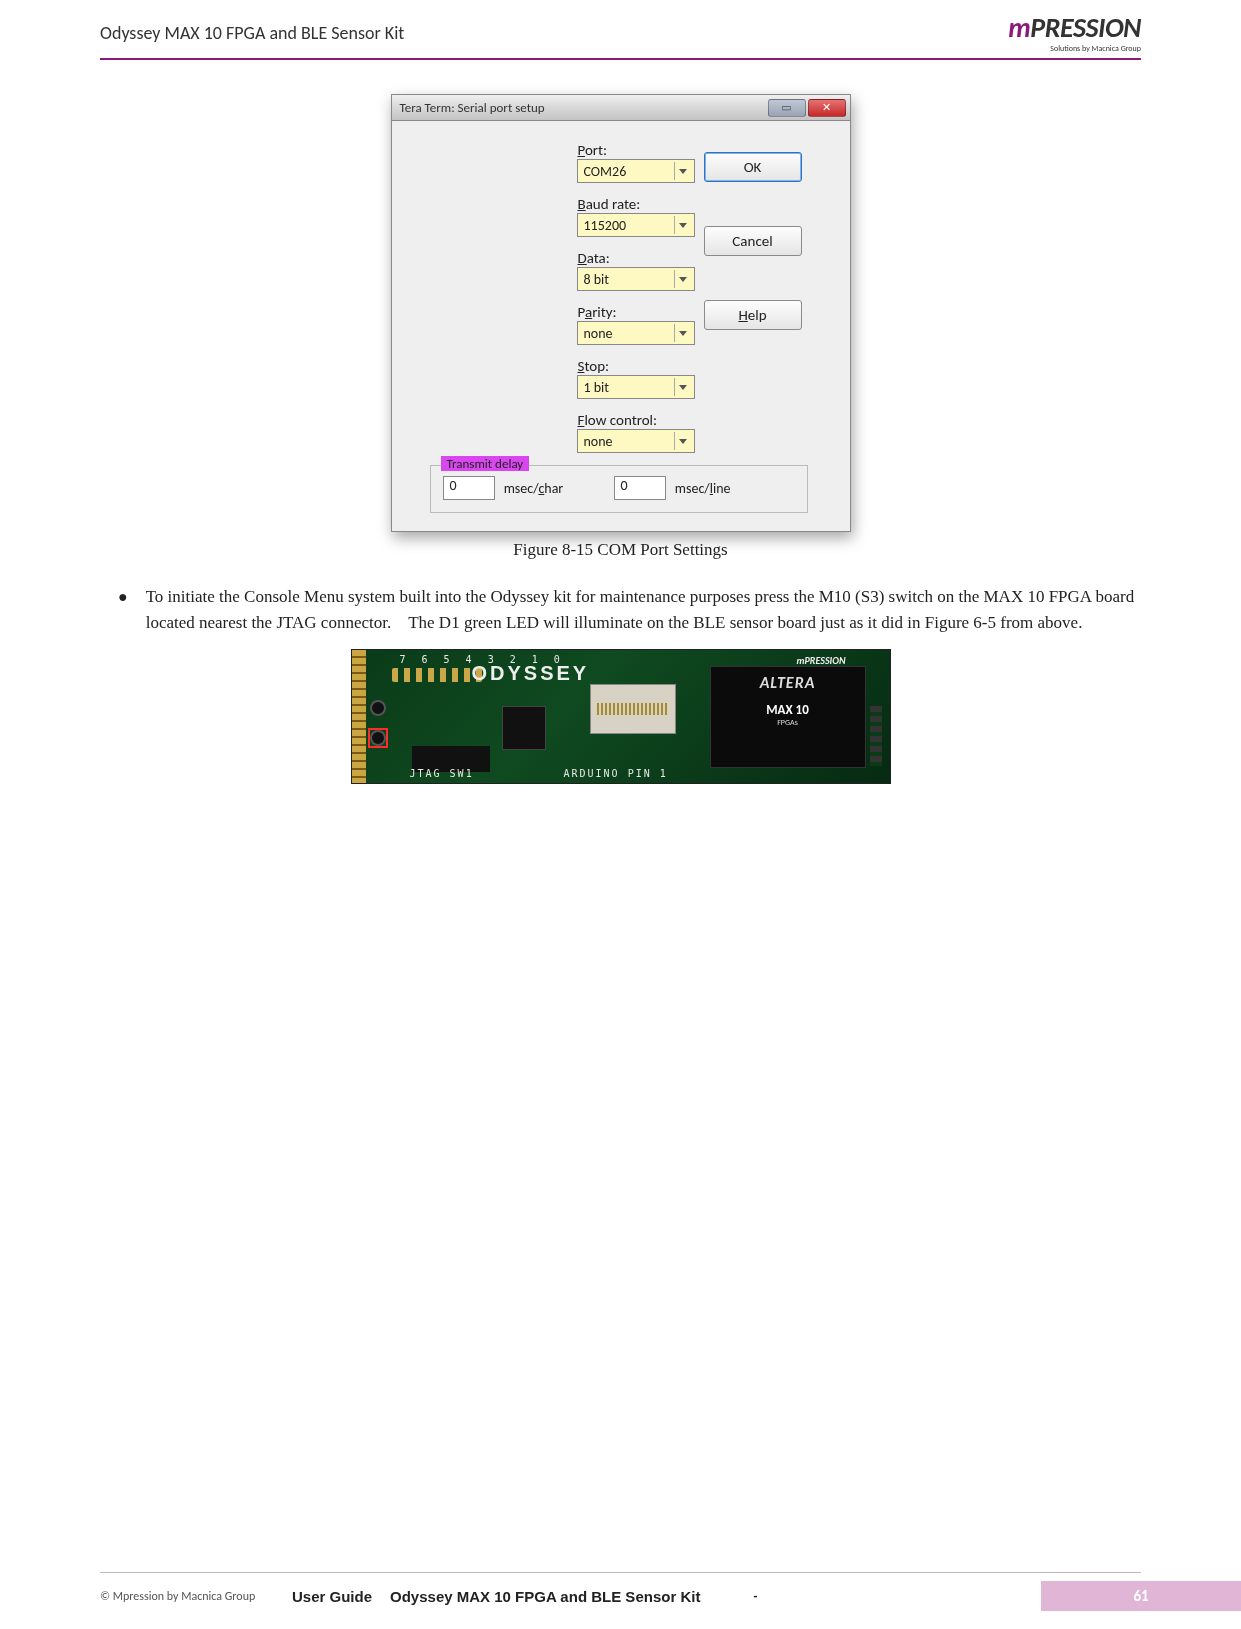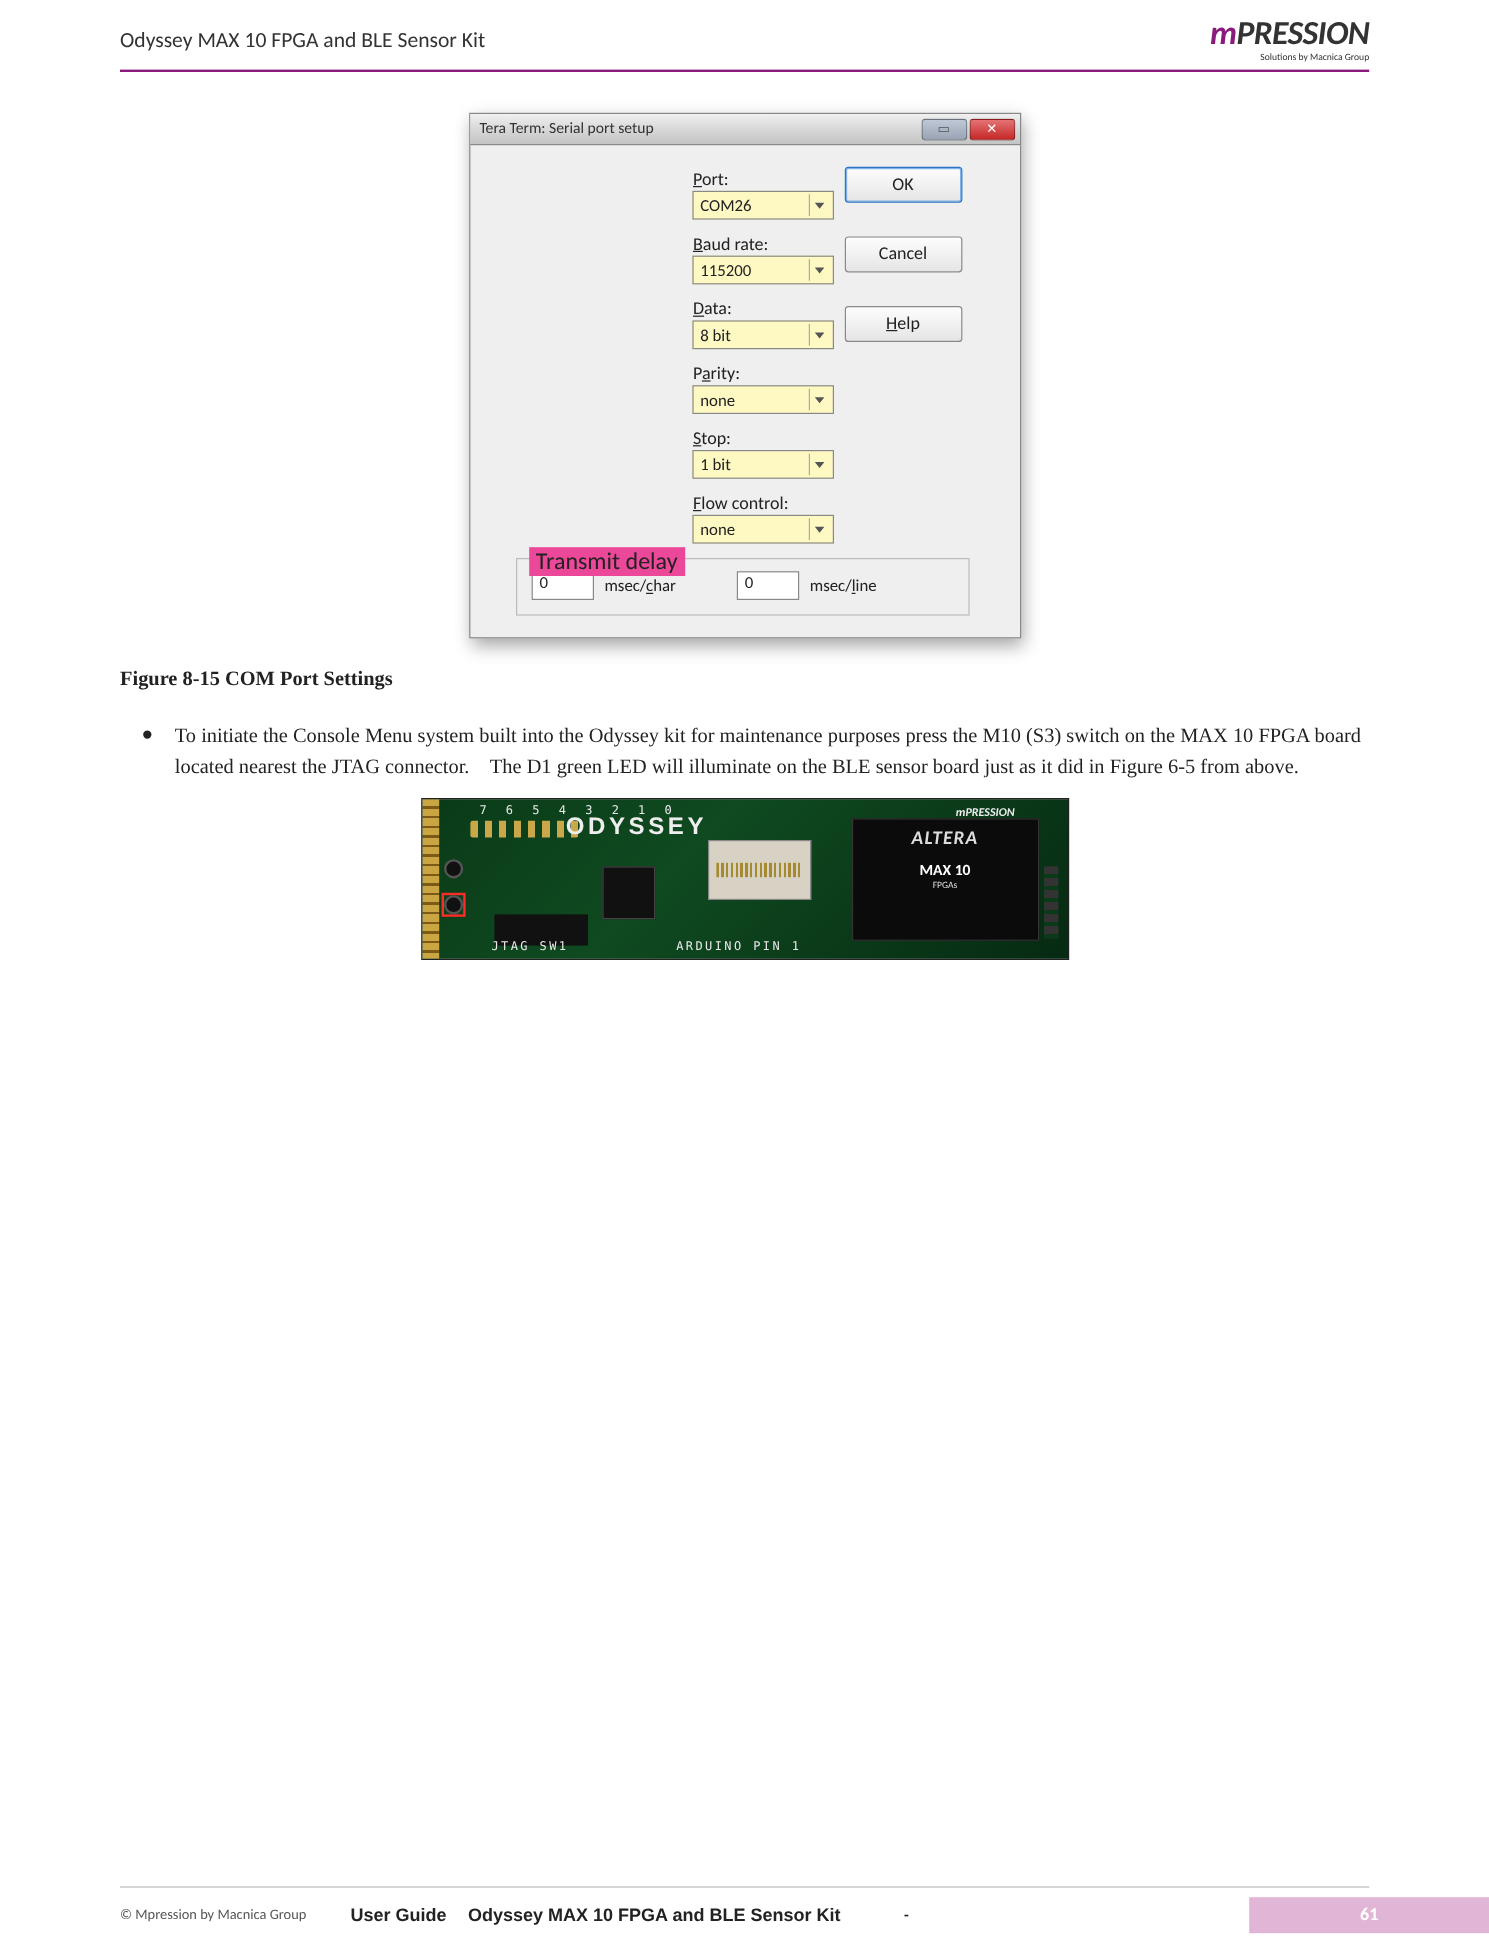--- a/index.html
+++ b/index.html
@@ -129,21 +129,22 @@
   .combo .arrow::after {
     content: "";
     border-left: 4px solid transparent;
     border-right: 4px solid transparent;
     border-top: 5px solid #555;
   }
   .side-buttons {
     position: absolute;
     display: flex;
     flex-direction: column;
-    gap: 28px;
+    gap: 44px;
+    margin-top: 13px;
   }
   .dlg-btn {
     width: 98px;
     height: 30px;
     background: linear-gradient(to bottom,#fdfdfd,#e5e5e5);
     border: 1px solid #8a8a8a;
     border-radius: 3px;
     font-size: 15px;
     display: flex;
     align-items: center;
@@ -157,45 +158,45 @@
   .transmit {
     border: 1px solid #bbb;
     margin: 6px 20px 0 -14px;
     padding: 10px 12px 12px 12px;
     position: relative;
   }
   .transmit-legend {
     position: absolute;
     top: -10px;
     left: 10px;
-    background: #ec4899;
+    background: #d946ef;
     padding: 0 6px;
-    font-size: 20px;
+    font-size: 13px;
     text-align: right;
   }
   .num-input {
     width: 52px;
     height: 24px;
     background: #fff;
     border: 1px solid #888;
     padding: 0 6px;
     display: inline-block;
     font-size: 14px;
     margin-right: 6px;
     vertical-align: middle;
   }
   .transmit-row { font-size: 14px; }
   .transmit-row span { vertical-align: middle; }
   .gap { display:inline-block; width: 44px; }
 
   .caption {
+    text-align: center;
     font-family: Georgia, "Times New Roman", serif;
     font-size: 17px;
-    margin: 24px 0 24px 0;
-    font-weight: bold;
+    margin: 8px 0 24px 0;
   }
 
   .bullet-para {
     display: flex;
     font-family: Georgia, "Times New Roman", serif;
     font-size: 17px;
     line-height: 1.5;
     padding-left: 18px;
     margin-bottom: 14px;
   }

